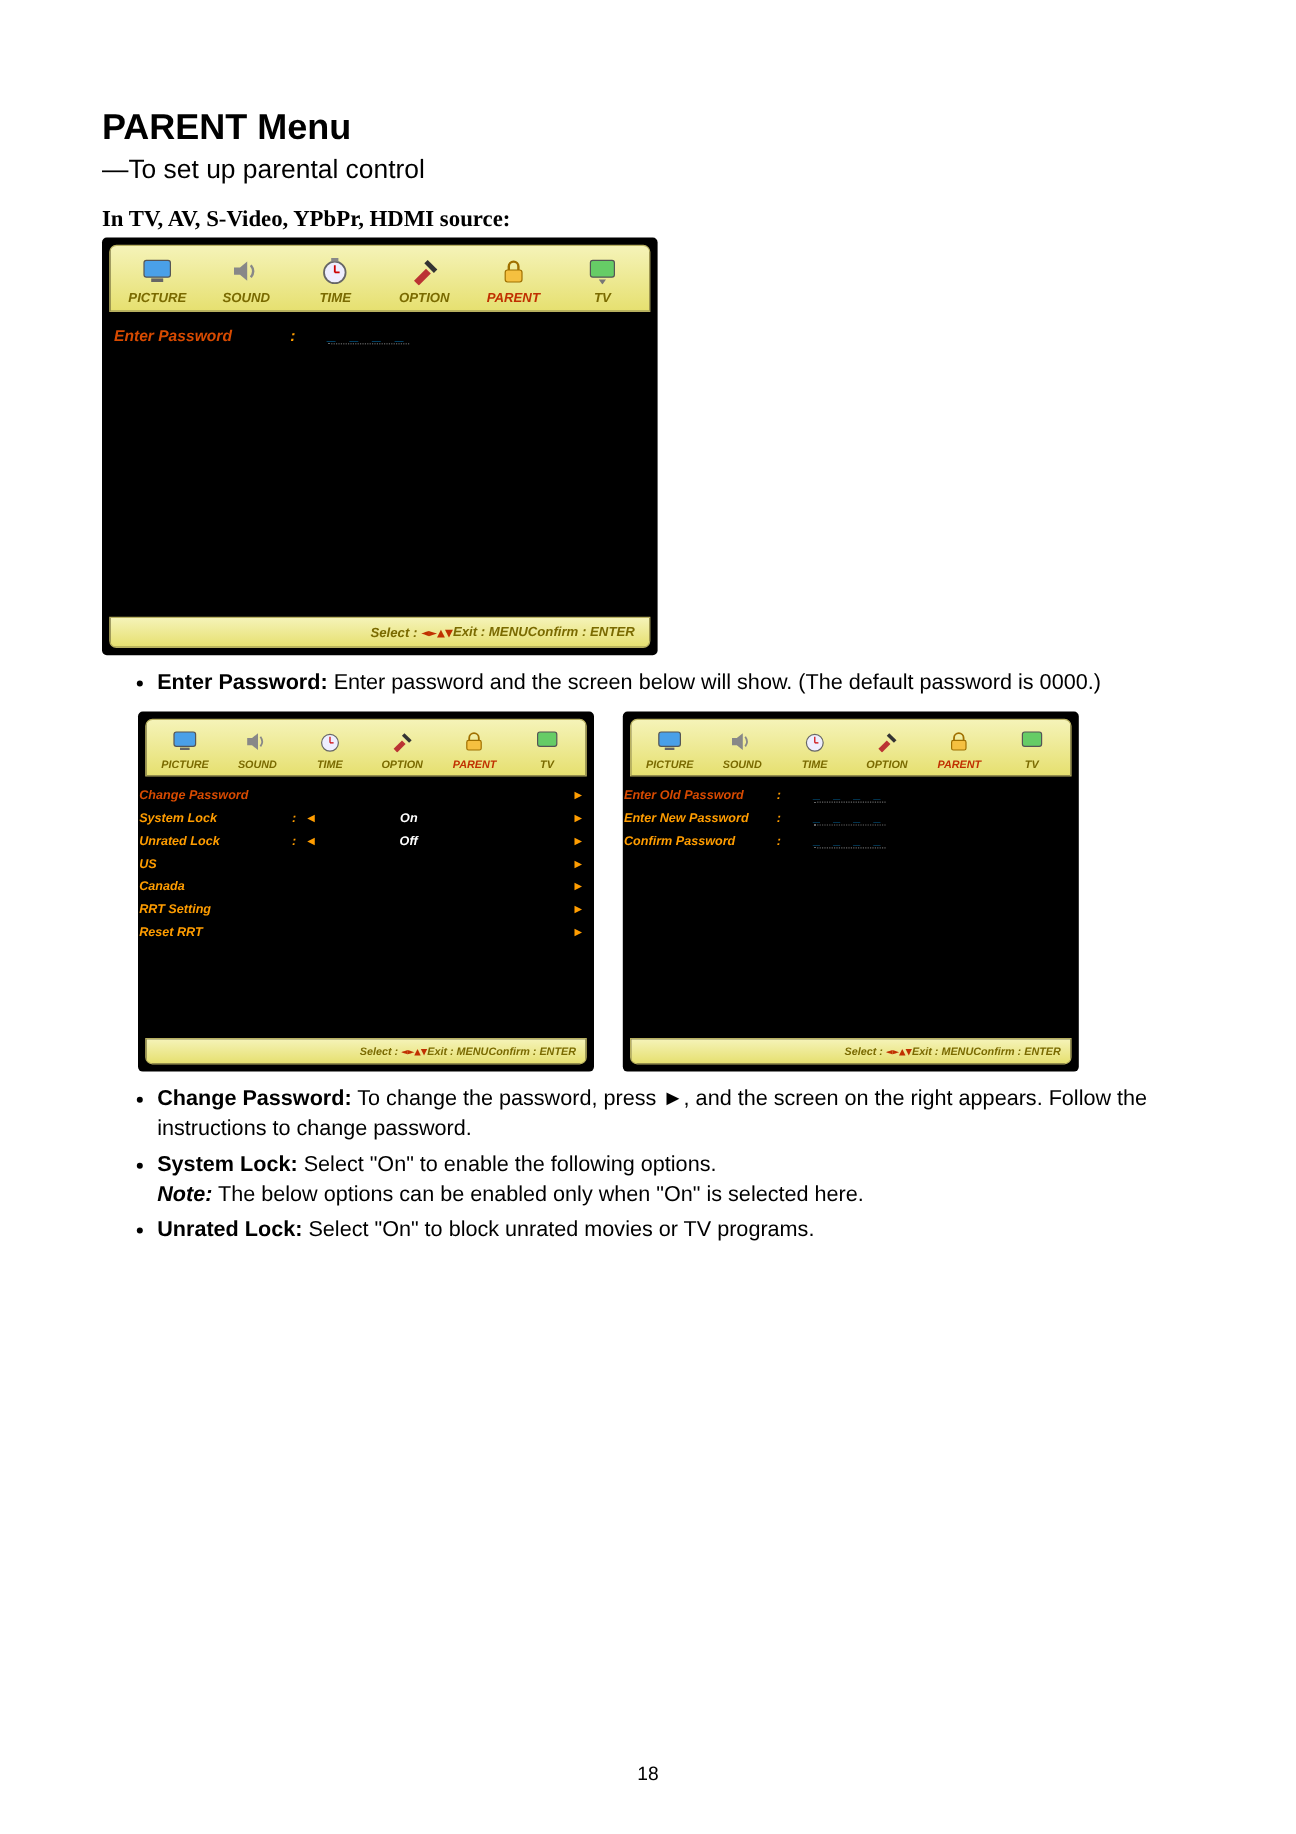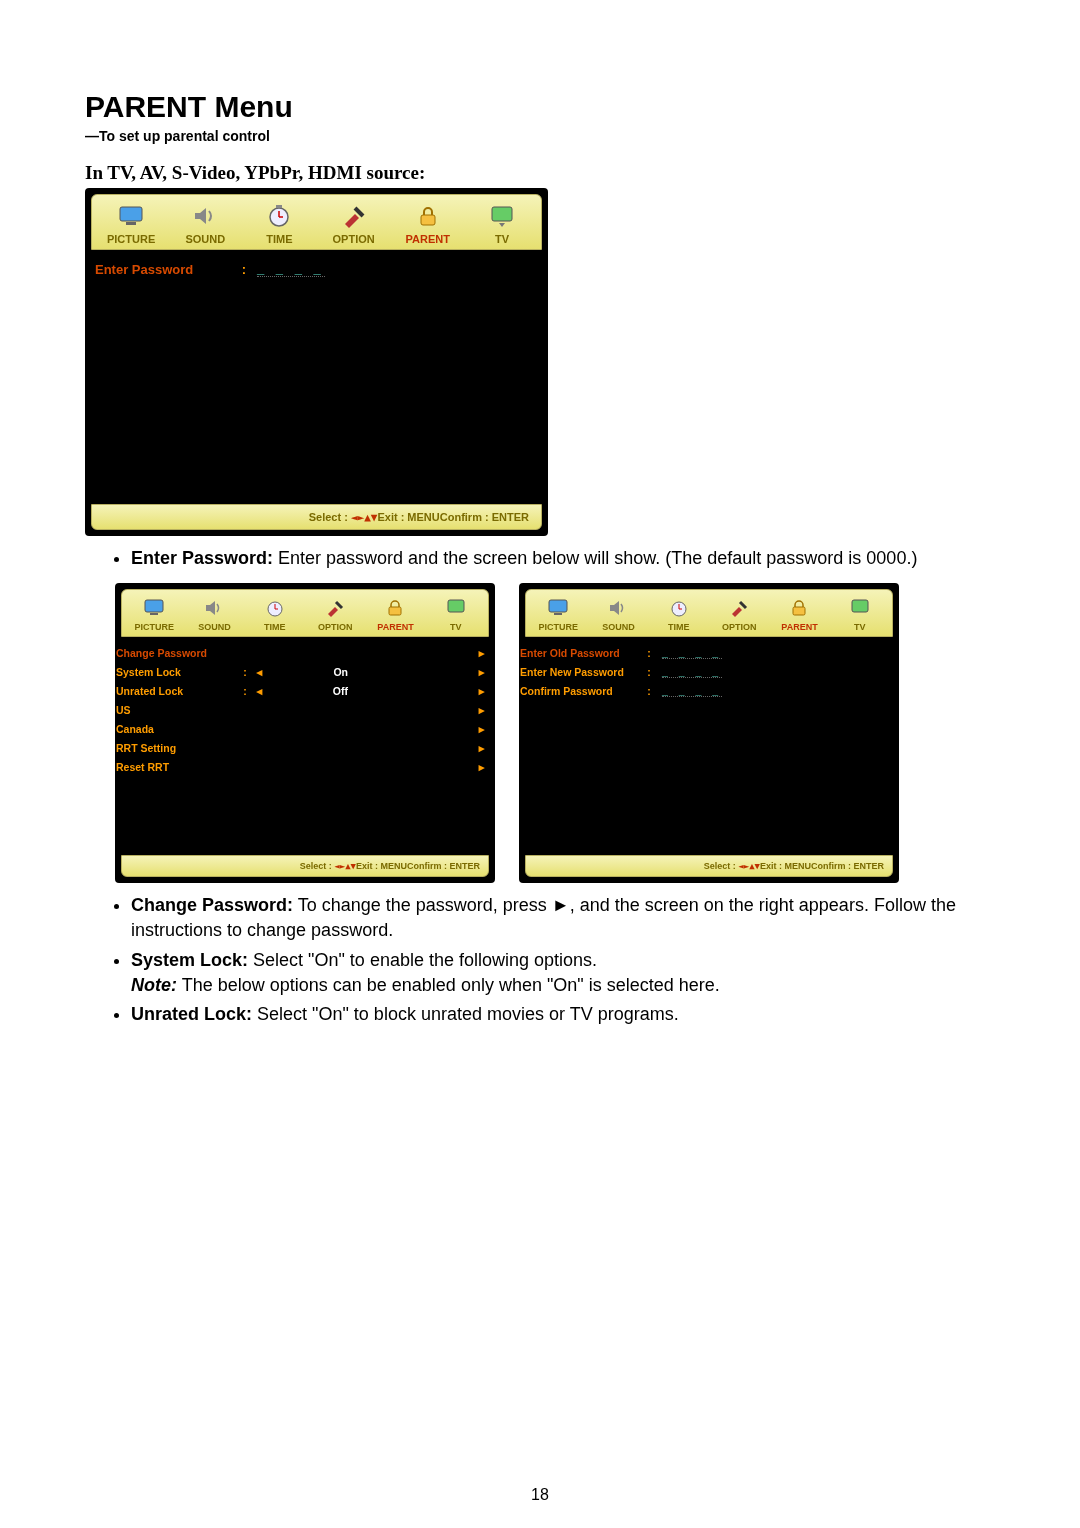--- a/index.html
+++ b/index.html
@@ -10,37 +10,38 @@
     box-sizing: border-box;
     color: #000;
     font-size: 18px;
   }
   h1.title {
     font-size: 30px;
     font-weight: bold;
     margin: 0 0 4px 0;
   }
   .subtitle {
-    font-size: 14px;
-    font-weight: bold;
+    font-size: 22px;
+    font-weight: normal;
     margin: 0 0 18px 0;
   }
   .sourceline {
     font-size: 19px;
     font-weight: bold;
     margin: 0 0 4px 0;
     font-family: Liberation Serif, serif;
   }
   .osd {
     background: #000;
     border-radius: 4px;
     display: inline-block;
     vertical-align: top;
     box-sizing: border-box;
     position: relative;
+    font-style: italic;
   }
   .osd-big {
     width: 463px;
     height: 348px;
     margin-left: 0;
   }
   .osd-small {
     width: 380px;
     height: 300px;
   }
@@ -87,21 +88,21 @@
     height: 22px;
   }
   .osd-small .menu-row { height: 19px; }
   .menu-row .rl { width: 140px; }
   .osd-small .menu-row .rl { width: 120px; }
   .menu-row .colon { width: 18px; text-align:center; }
   .menu-row .arrow-l { width: 14px; color:#ff9d00; }
   .menu-row .val { width: 80px; text-align:right; color:#fff; }
   .menu-row .arrow-r { margin-left:auto; color:#ff9d00; }
   .menu-row.sel .rl { color: #d74a00; }
-  .menu-row .pw { color:#5eead4; letter-spacing:4px; margin-left:4px; border-bottom:1px dotted #666;}
+  .menu-row .pw { color:#0369a1; letter-spacing:4px; margin-left:20px; border-bottom:1px dotted #666;}
   .hintbar {
     position: absolute;
     left: 0; right: 0; bottom: 0;
     background: linear-gradient(#f5f3b8, #e6e070);
     border: 1px solid #b8b060;
     border-radius: 0 0 6px 6px;
     margin: 0 6px 6px 6px;
     height: 24px;
     display:flex;
     align-items:center;
@@ -124,21 +125,21 @@
     margin-bottom: 4px;
   }
   ul.doc li .lbl { font-weight: bold; }
   .row-osds {
     display:flex;
     gap: 24px;
     margin: 12px 0 8px 30px;
   }
   .pagenum {
     position: fixed;
-    bottom: 24px;
+    bottom: 40px;
     left: 0; right: 0;
     text-align: center;
     font-size: 16px;
   }
   .note-i { font-style: italic; font-weight:bold;}
 </style>
 </head>
 <body>
 
 

